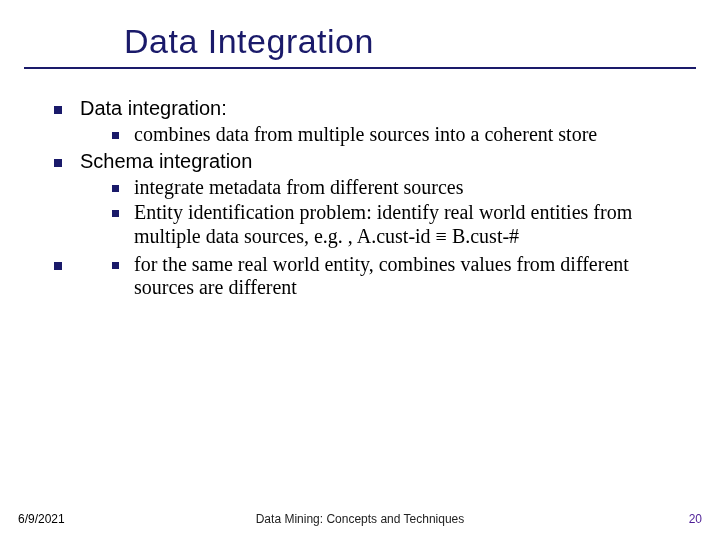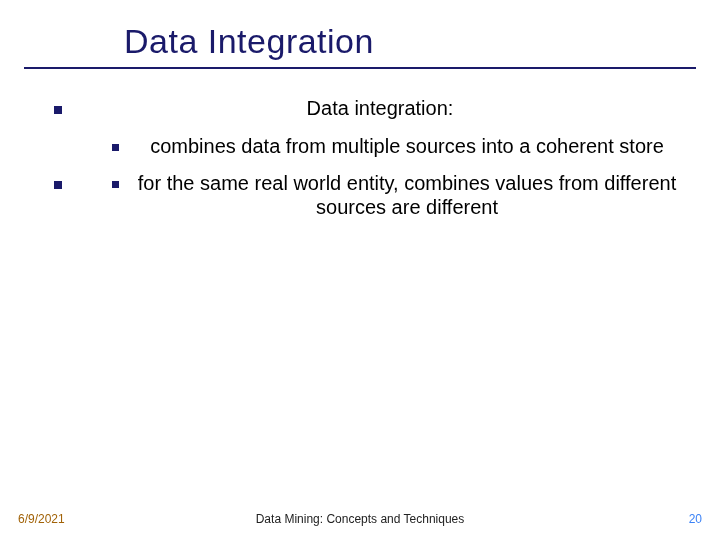--- a/index.html
+++ b/index.html
@@ -29,21 +29,20 @@
   .rule {
     border: none;
     border-top: 2px solid #1a1a6a;
     margin: 0 24px 0 24px;
   }
   .body {
     padding: 28px 40px 0 40px;
     font-size: 20px;
     line-height: 1.18;
     font-family: Verdana, Geneva, sans-serif;
-    text-align: center;
   }
   ul {
     list-style: none;
     margin: 0;
     padding: 0;
   }
   .lvl1 {
     padding-left: 0;
   }
   .lvl1 > li {
@@ -59,54 +58,55 @@
     width: 8px;
     height: 8px;
     background: #1a1a6a;
   }
   .lvl2 {
     padding-left: 24px;
   }
   .lvl2 > li {
     position: relative;
     padding-left: 30px;
-    margin-top: 14px;
+    margin-top: 2px;
     margin-bottom: 2px;
+    font-family: Liberation Serif, serif;
   }
   .lvl2 > li::before {
     content: "";
     position: absolute;
     left: 8px;
     top: 9px;
     width: 7px;
     height: 7px;
     background: #1a1a6a;
   }
   .footer-date {
     position: absolute;
     left: 18px;
     bottom: 14px;
     font-size: 12px;
-    color: #a16207;
+    color: #000000;
   }
   .footer-center {
     position: absolute;
     left: 0;
     right: 0;
     bottom: 14px;
     text-align: center;
     font-size: 12px;
     color: #222;
   }
   .footer-page {
     position: absolute;
     right: 18px;
     bottom: 14px;
     font-size: 12px;
-    color: #3b82f6;
+    color: #4c1d95;
   }
 </style>
 </head>
 <body>
 
 <div class="slide">
 
   <div class="title">Data Integration</div>
   <hr class="rule">
 
@@ -114,20 +114,31 @@
     <ul class="lvl1">
       <li>
         <span>Data integration:</span>
         <ul class="lvl2">
           <li>
             <span>combines data from multiple sources into a coherent store</span>
           </li>
         </ul>
       </li>
       <li>
+        <span>Schema integration</span>
+        <ul class="lvl2">
+          <li>
+            <span>integrate metadata from different sources</span>
+          </li>
+          <li>
+            <span>Entity identification problem: identify real world entities from multiple data sources, e.g. , A.cust-id ≡ B.cust-#</span>
+          </li>
+        </ul>
+      </li>
+      <li>
         <ul class="lvl2">
           <li>
             <span>for the same real world entity, combines values from different sources are different</span>
           </li>
         </ul>
       </li>
     </ul>
   </div>
 
   <div class="footer-date">6/9/2021</div>

